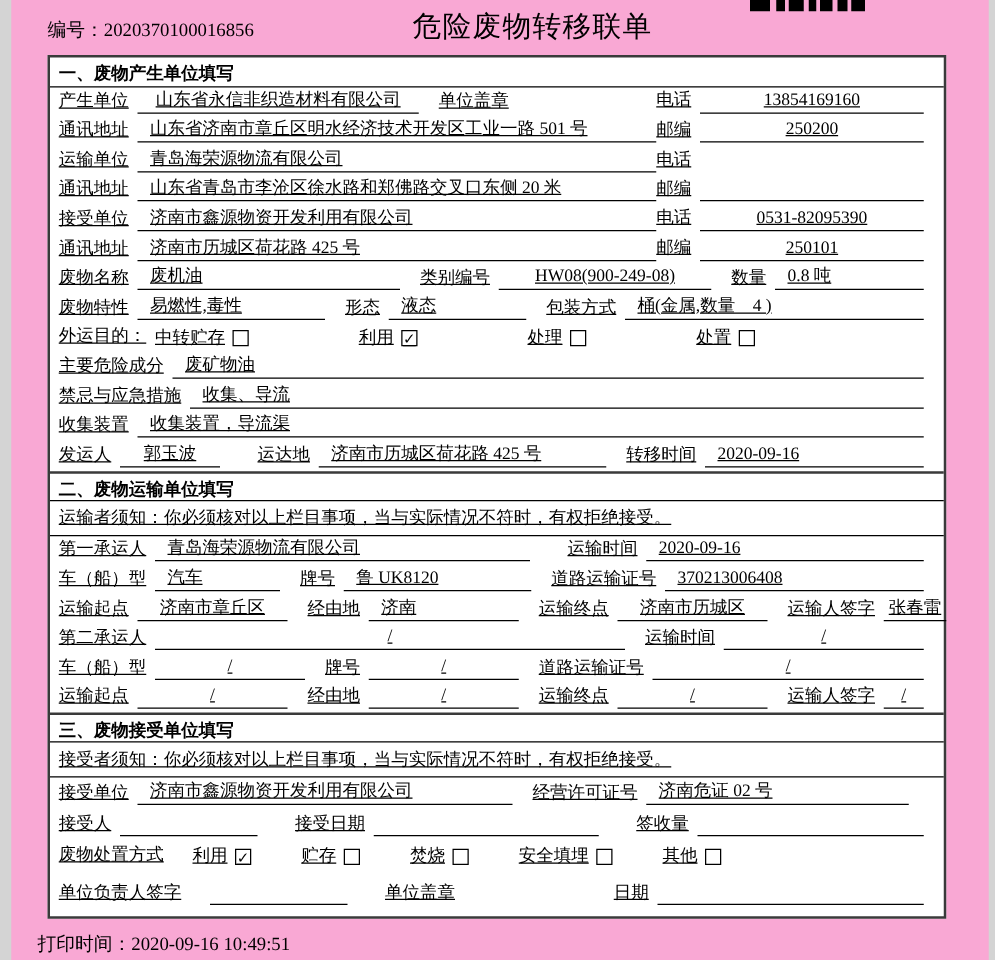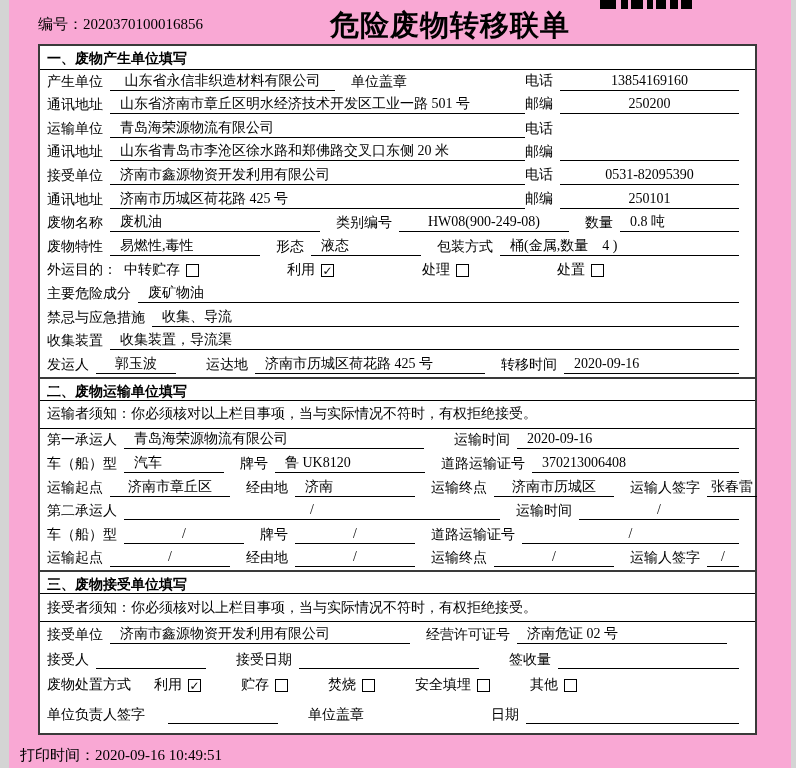--- a/index.html
+++ b/index.html
@@ -5,55 +5,55 @@
   * { margin:0; padding:0; box-sizing:border-box; }
   html,body { width:796px; height:768px; background:#ffffff; overflow:hidden;
     font-family:"Liberation Serif","DejaVu Serif",serif; color:#000; }
   .page { position:relative; width:796px; height:768px; background:#f9a8d4; }
   .edge-left  { position:absolute; left:0; top:0; width:9px; height:768px; background:#d4d4d4; }
   .edge-right { position:absolute; right:0; top:0; width:5px; height:768px; background:#d4d4d4; }
 
   
   .doc-header { position:relative; height:44px; }
   .serial { position:absolute; left:38px; top:15px; font-size:15px; white-space:nowrap; }
-  .doc-title { position:absolute; left:330px; top:6px; font-size:29px; font-weight:700; letter-spacing:1px; white-space:nowrap; }
+  .doc-title { position:absolute; left:330px; top:6px; font-size:23px; font-weight:400; letter-spacing:1px; white-space:nowrap; }
   .qr { position:absolute; left:600px; top:0; width:92px; height:9px; display:flex; }
   .qr span { display:inline-block; height:9px; background:#000; }
   .qr .q1{width:16px;margin-right:5px}.qr .q2{width:7px;margin-right:3px}
   .qr .q3{width:12px;margin-right:4px}.qr .q4{width:6px;margin-right:3px}
   .qr .q5{width:10px;margin-right:4px}.qr .q6{width:8px;margin-right:3px}.qr .q7{width:11px}
 
   
   .form-table { position:absolute; left:38px; top:44px; width:719px; border:2px solid #3a3a3a; background:#fff; }
   .section-header { font-size:14px; font-weight:700; padding:4px 24px 3px 7px; border-bottom:1.5px solid #000; height:24px; }
   .sh-top { border-top:2px solid #3a3a3a; }
-  .row { display:flex; align-items:flex-end; min-height:23.6px; height:23.6px; padding:0 16px 3px 7px; font-size:14px; }
+  .row { display:flex; align-items:flex-end; min-height:23.6px; height:23.6px; padding:0 16px 3px 7px; font-size:14px;text-decoration:underline; }
   .row-tall { height:25px; min-height:25px; }
   .notice-row { height:28px; min-height:28px; border-bottom:1px solid #000; align-items:center; padding-bottom:0; }
   .signoff-row { height:36px; min-height:36px; padding-bottom:9px; }
   .lbl { white-space:nowrap; padding-right:7px; line-height:18px; flex-shrink:0; }
   .u { border-bottom:1px solid #000; min-height:18px; line-height:18px; padding:0 4px;
        text-align:center; white-space:nowrap; flex-shrink:0; overflow:visible; }
   .ul { text-align:left; padding-left:10px; }
   .fill { flex:1 1 auto; width:auto; }
-  .rgroup { width:214px; display:flex; align-items:flex-start; margin-left:auto; flex-shrink:0; }
+  .rgroup { width:214px; display:flex; align-items:center; margin-left:auto; flex-shrink:0; }
   .rgroup .u { flex:1; }
   .ml16 { margin-left:16px; } .ml30 { margin-left:30px; } .ml120 { margin-left:120px; }
   .w80{width:80px}.w100{width:100px}.w110{width:110px}.w120{width:120px}
   .w150{width:150px}.w160{width:160px}.w170{width:170px}.w180{width:180px}
   .w210{width:210px}.w225{width:225px}.w230{width:230px}.w300{width:300px}
 
   
   .cb-item { display:flex; align-items:center; white-space:nowrap; }
   .cb { display:inline-block; width:13px; height:13px; border:1.5px solid #000;
         line-height:12px; text-align:center; font-size:12px;
         font-family:"DejaVu Sans",sans-serif; margin-left:6px; }
   .gap40 { margin-right:40px; } .gap90 { margin-right:88px; }
 
-  .footer { position:absolute; left:20px; top:746px; font-size:15px; white-space:nowrap; }
+  .footer { position:absolute; left:30px; top:746px; font-size:15px; white-space:nowrap; }
 </style>
 </head>
 <body>
 
 <div class="page">
   <div class="edge-left"></div>
   <div class="edge-right"></div>
 
   <div class="doc-header">
     <div class="serial"><span>编号：</span><span>2020370100016856</span></div>

